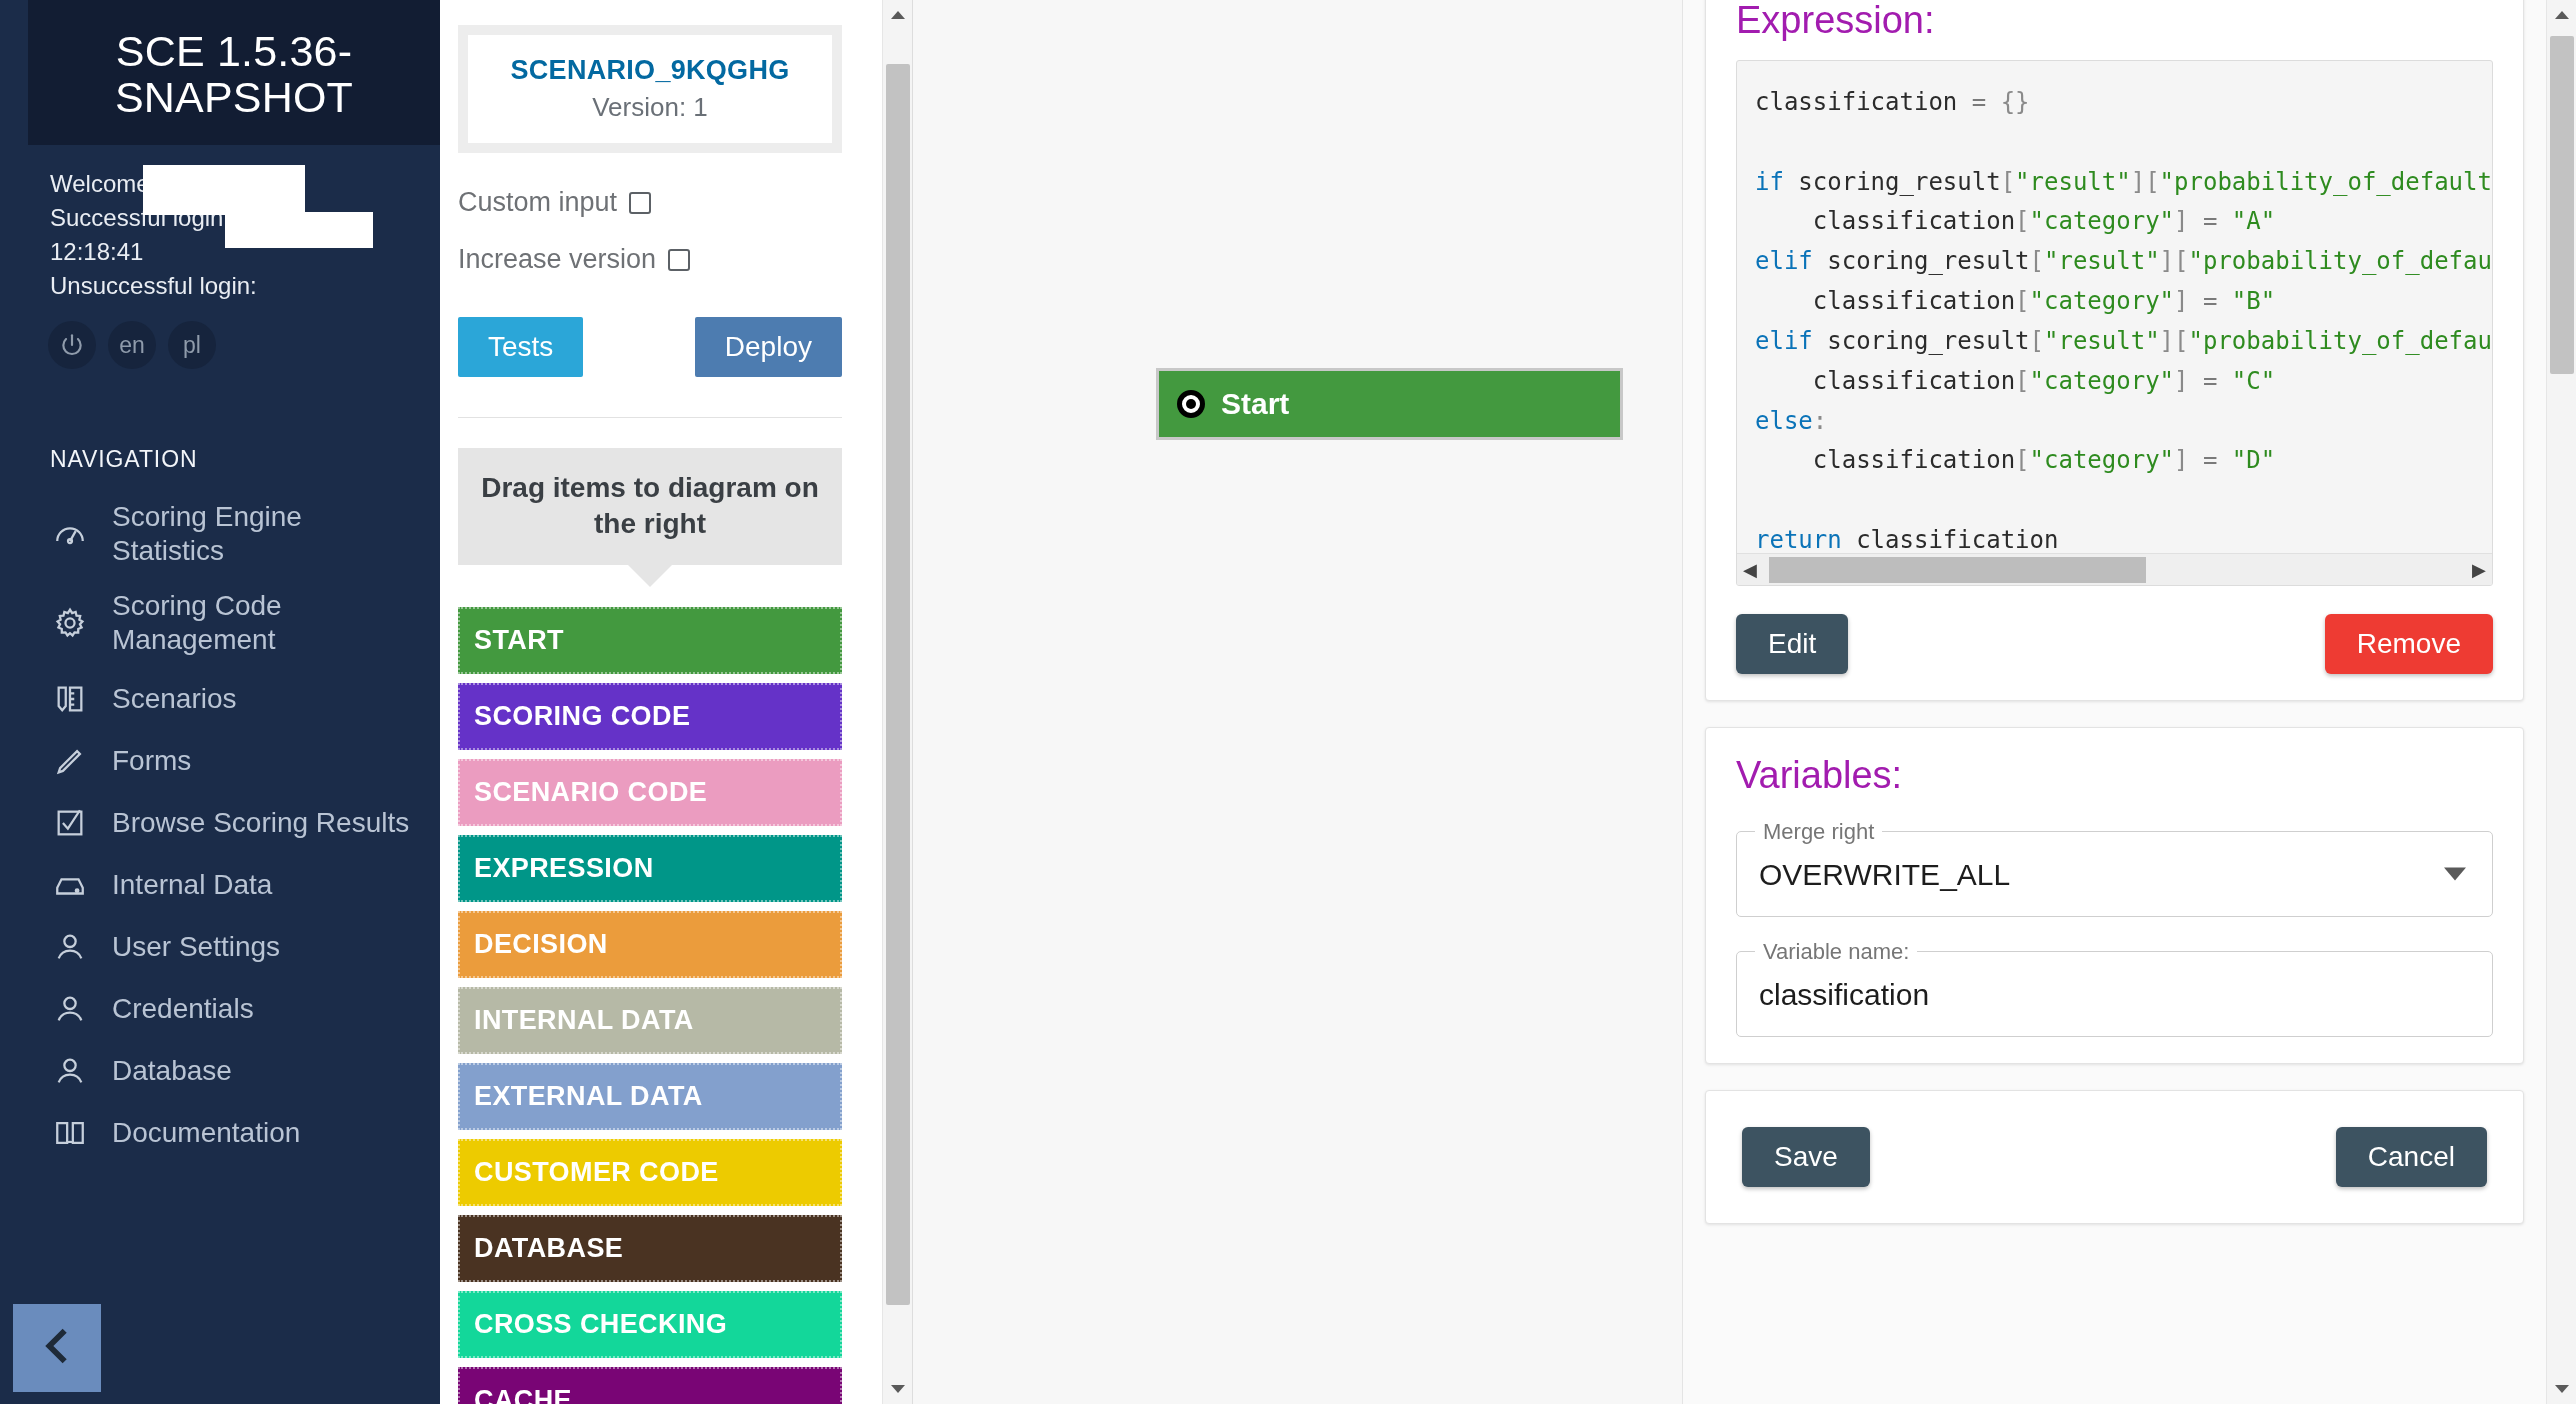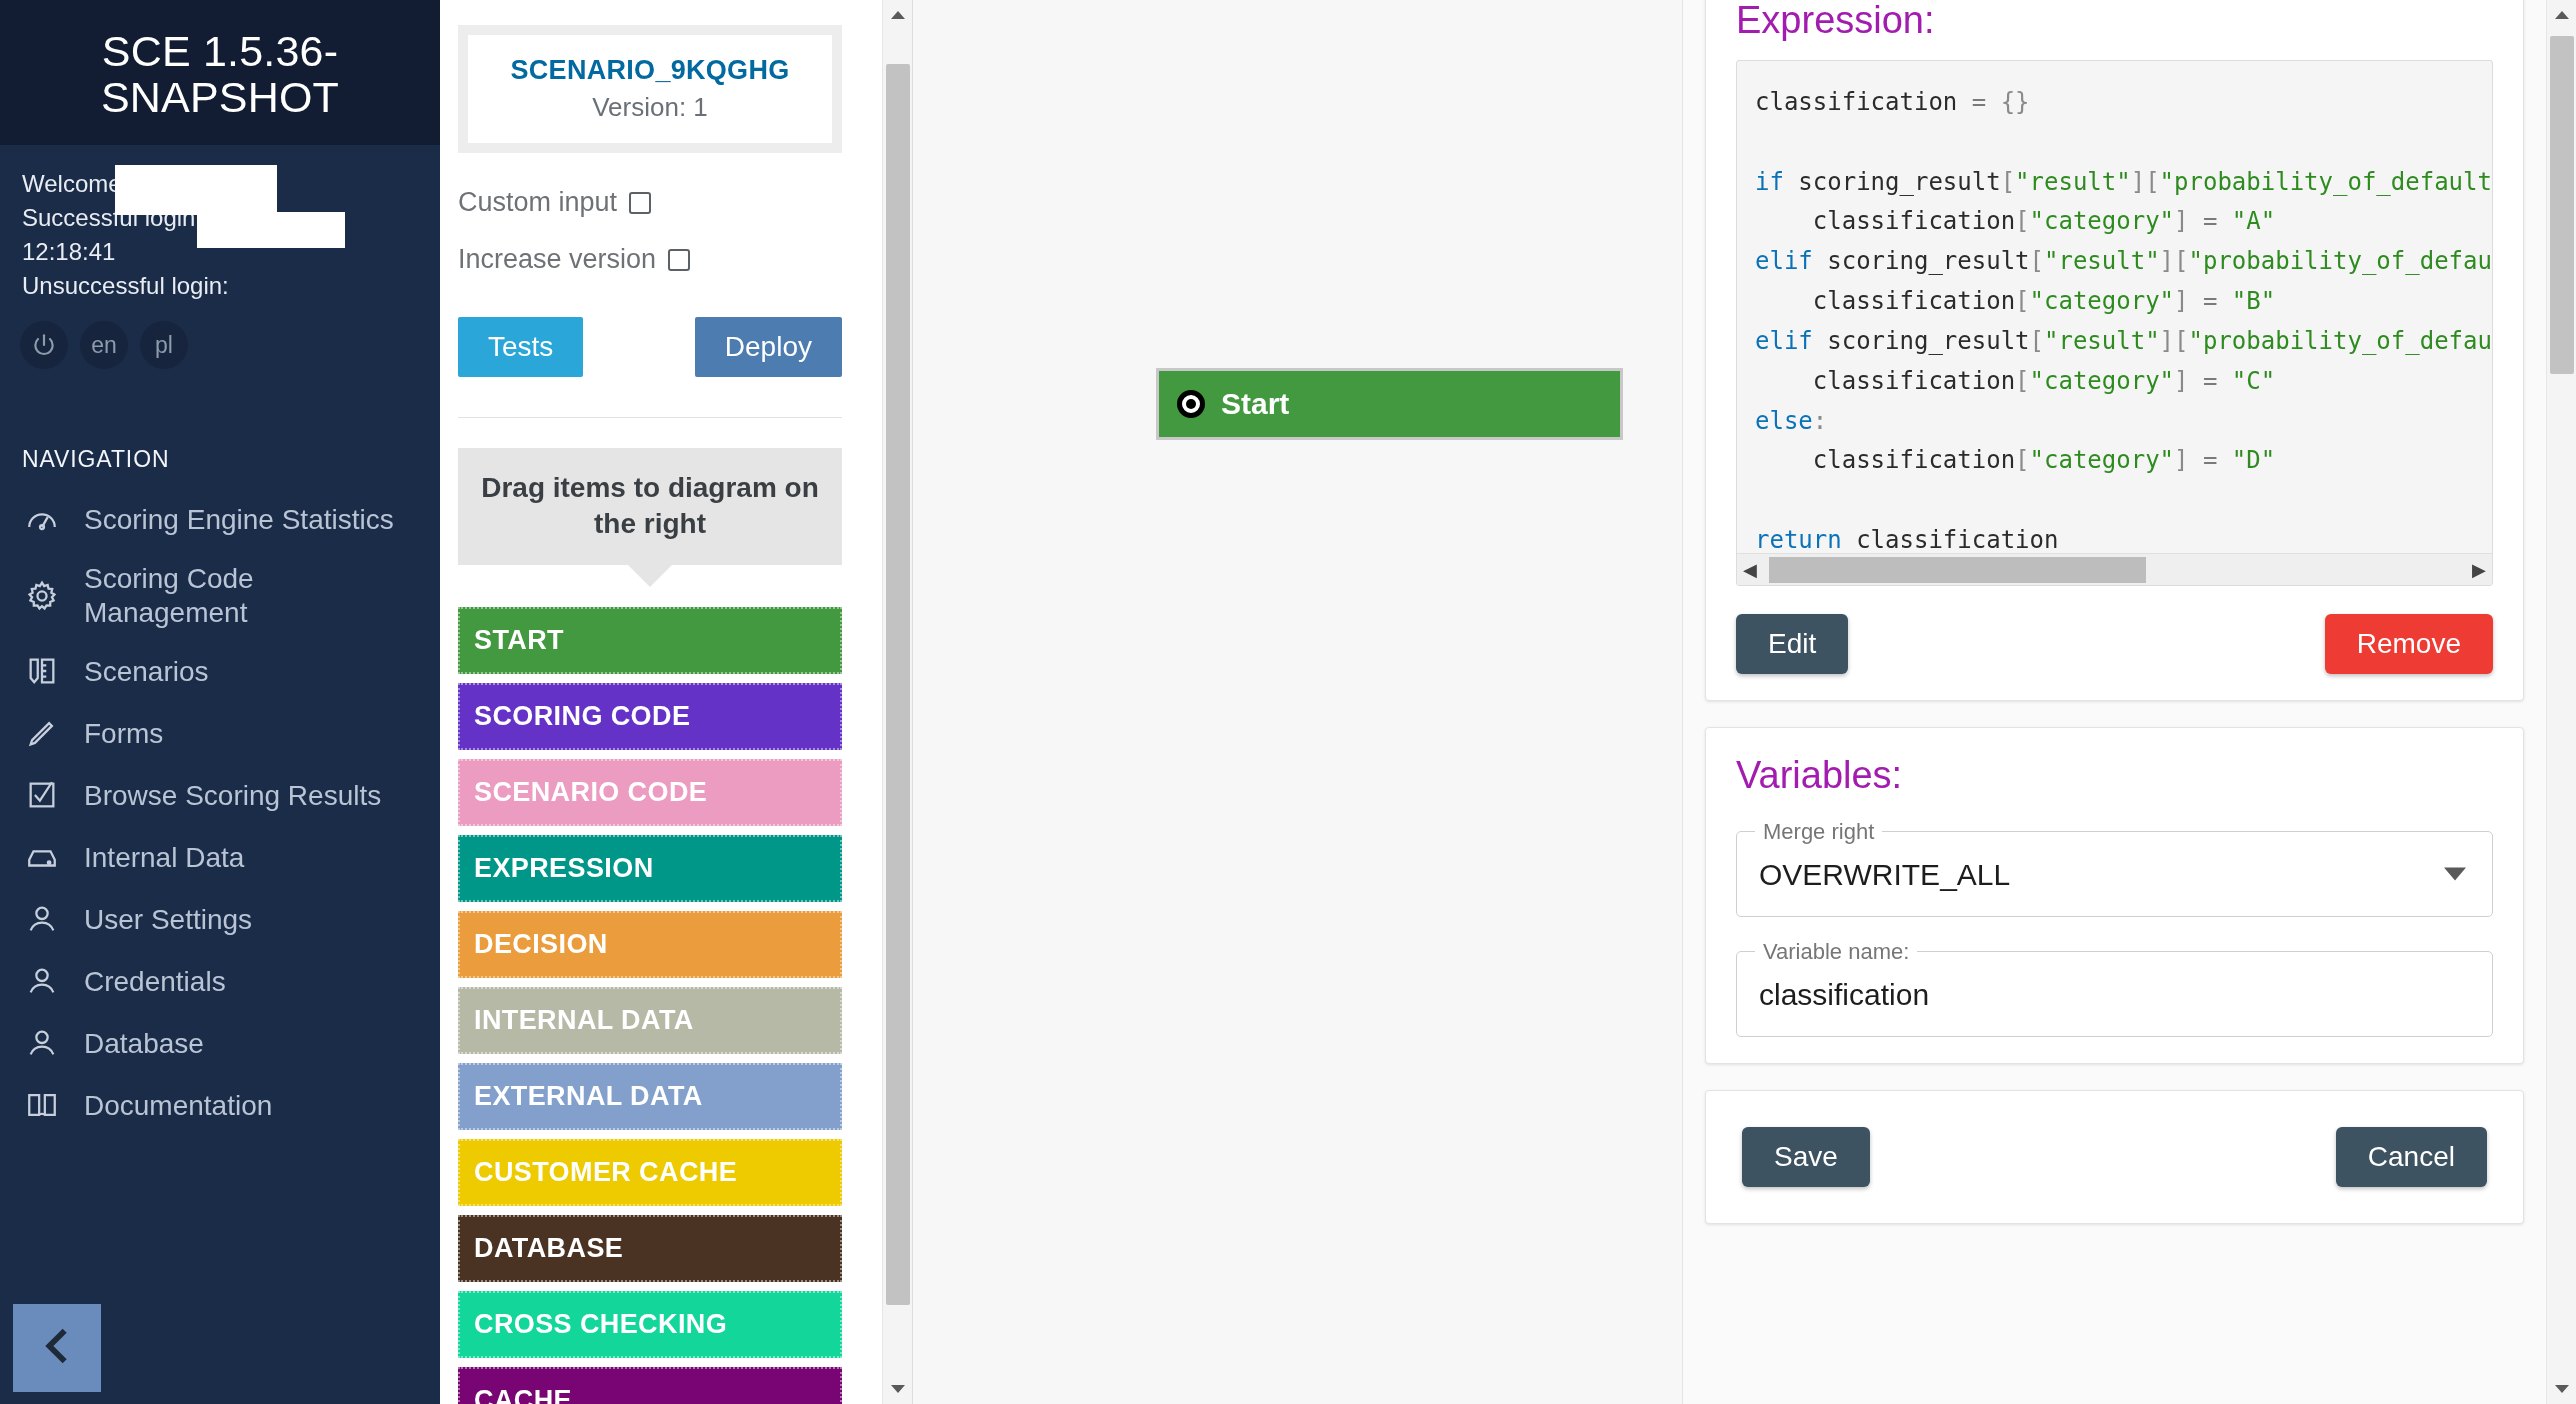--- a/index.html
+++ b/index.html
@@ -6,21 +6,21 @@
   html, body {
     width: 2576px; height: 1404px;
     font-family: "Liberation Sans", sans-serif;
     background: #ffffff; overflow: hidden;
   }
   .app { display: flex; width: 2576px; height: 1404px; position: relative; }
 
   
   .sidebar {
     width: 440px; height: 1404px; background: #1b2c49;
-    position: relative; flex: 0 0 440px;
+    position: relative; flex: 0 0 440px; padding-left: 28px;
   }
   .sidebar-brand {
     background: #121d33; color: #fff; text-align: center;
     font-size: 43px; line-height: 1.08; font-weight: 400;
     padding: 28px 20px 24px; letter-spacing: 0.2px;
   }
   .sidebar-user {
     color: #e9edf3; font-size: 24px; line-height: 1.42;
     padding: 22px 22px 0 22px; position: relative;
   }
@@ -386,21 +386,21 @@
       </div>
 
       <div class="palette-list" id="palette-list">
           <div class="palette-item" style="background: rgb(67, 153, 63);">START</div>
           <div class="palette-item" style="background: rgb(101, 50, 200);">SCORING CODE</div>
           <div class="palette-item" style="background: rgb(235, 156, 192);">SCENARIO CODE</div>
           <div class="palette-item" style="background: rgb(0, 150, 136);">EXPRESSION</div>
           <div class="palette-item" style="background: rgb(235, 156, 60);">DECISION</div>
           <div class="palette-item" style="background: rgb(182, 185, 166);">INTERNAL DATA</div>
           <div class="palette-item" style="background: rgb(131, 160, 205);">EXTERNAL DATA</div>
-          <div class="palette-item" style="background: rgb(237, 203, 0);">CUSTOMER CACHE</div>
+          <div class="palette-item" style="background: rgb(237, 203, 0);">CUSTOMER CODE</div>
           <div class="palette-item" style="background: rgb(74, 51, 34);">DATABASE</div>
           <div class="palette-item" style="background: rgb(19, 215, 154);">CROSS CHECKING</div>
           <div class="palette-item" style="background: rgb(121, 5, 117);">CACHE</div>
         </div>
     </div>
 
     <div class="palette-scroll">
       <div class="ps-arrow">
         <svg width="16" height="12" viewBox="0 0 16 12">
             <path d="M8 2 L15 10 L1 10 Z"></path>

